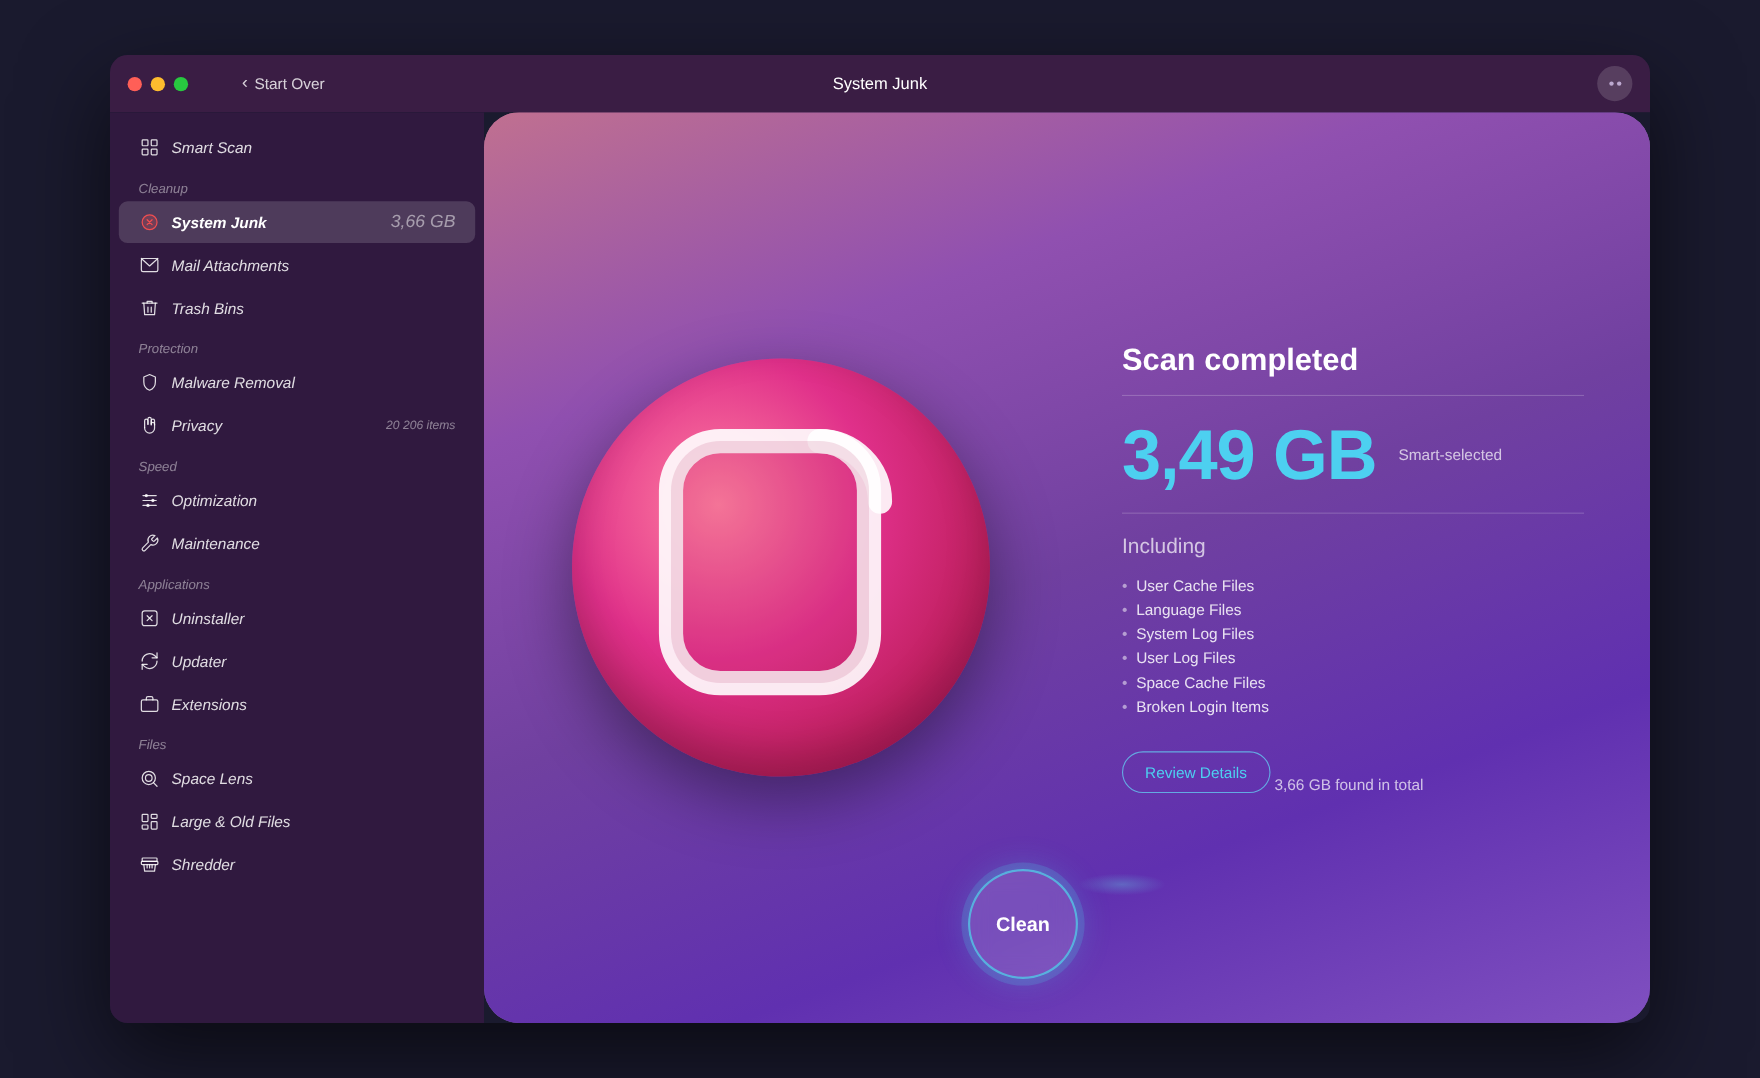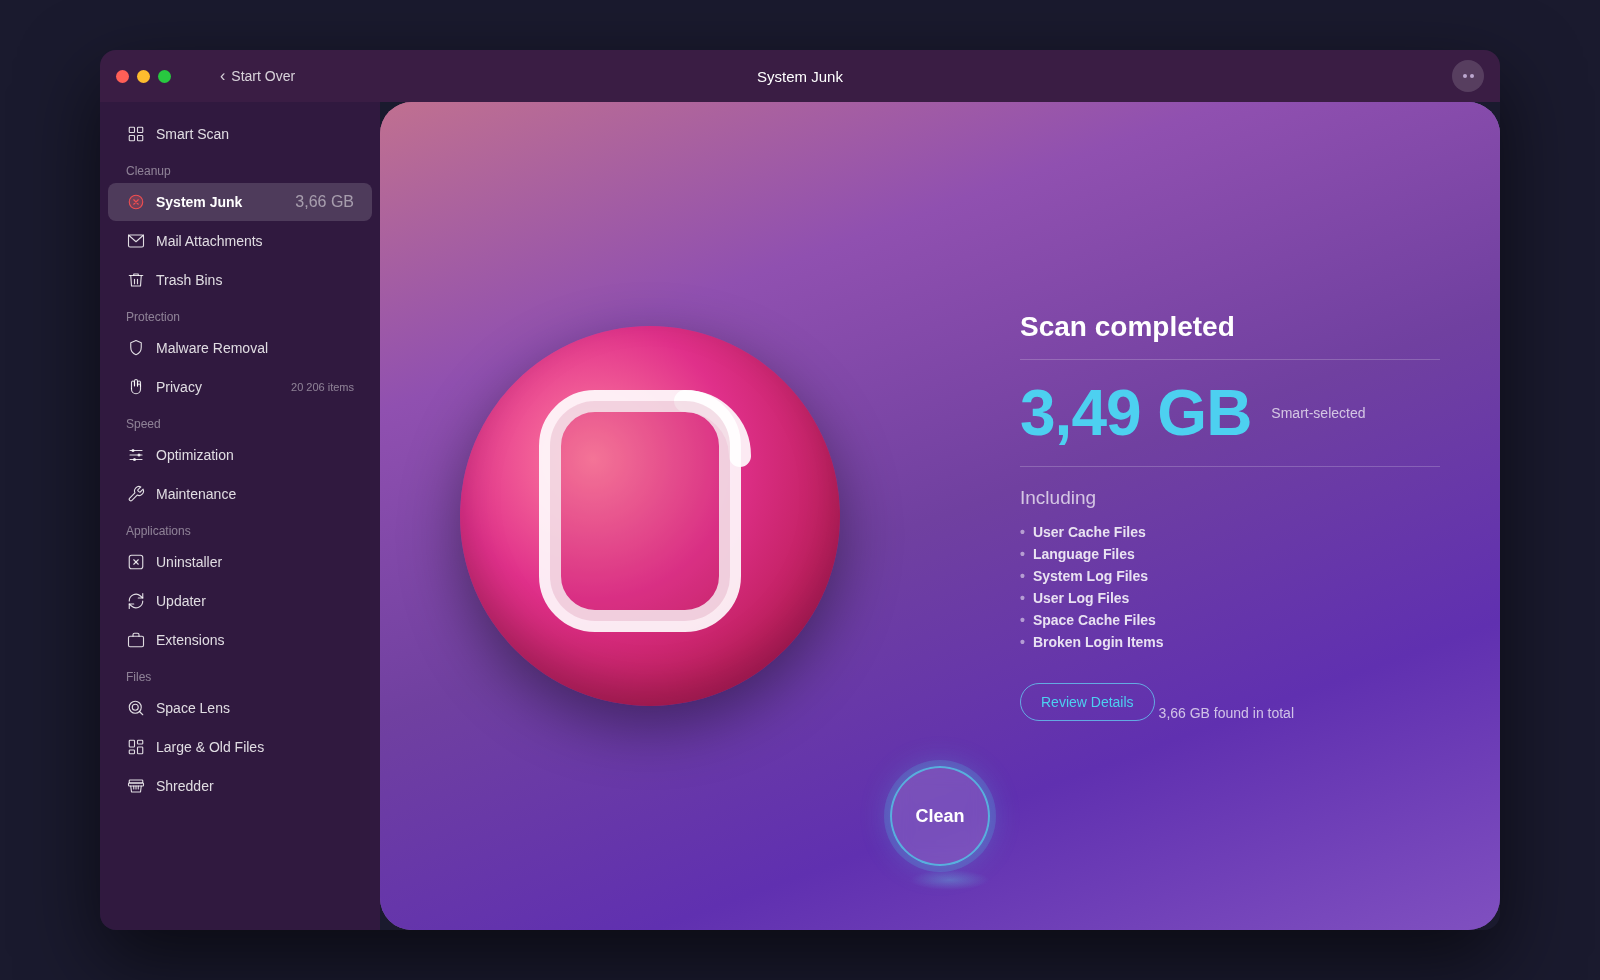--- a/index.html
+++ b/index.html
@@ -108,25 +108,26 @@
 
     
     .main-content {
       display: flex;
       flex: 1;
       overflow: hidden;
     }
 
     
     .sidebar {
-      width: 280px;
+      width: 340px;
       background: rgba(50, 25, 65, 0.92);
       flex-shrink: 0;
       padding: 12px 0;
       overflow-y: auto;
+      font-style: italic;
     }
 
     .sidebar-item {
       display: flex;
       align-items: center;
       gap: 10px;
       padding: 9px 18px;
       cursor: pointer;
       border-radius: 8px;
       margin: 1px 8px;
@@ -267,21 +268,20 @@
 
     .including-label {
       font-size: 19px;
       color: rgba(255,255,255,0.7);
       margin-bottom: 12px;
     }
 
     .items-list {
       list-style: none;
       margin-bottom: 30px;
-      font-weight: bold;
     }
 
     .items-list li {
       font-size: 14px;
       color: rgba(255,255,255,0.85);
       padding: 3px 0;
       display: flex;
       align-items: center;
       gap: 8px;
     }
@@ -313,22 +313,21 @@
       color: rgba(255,255,255,0.7);
     }
 
     
     .clean-button-area {
       position: absolute;
       bottom: 40px;
       left: 50%;
       transform: translateX(-50%);
       display: flex;
-      flex-direction: column;
-      align-items: flex-end;
+      align-items: flex-start;
       z-index: 2;
     }
 
     .clean-button {
       width: 100px;
       height: 100px;
       border-radius: 50%;
       background: rgba(255,255,255,0.15);
       backdrop-filter: blur(10px);
       border: 2.5px solid rgba(80, 200, 230, 0.8);

